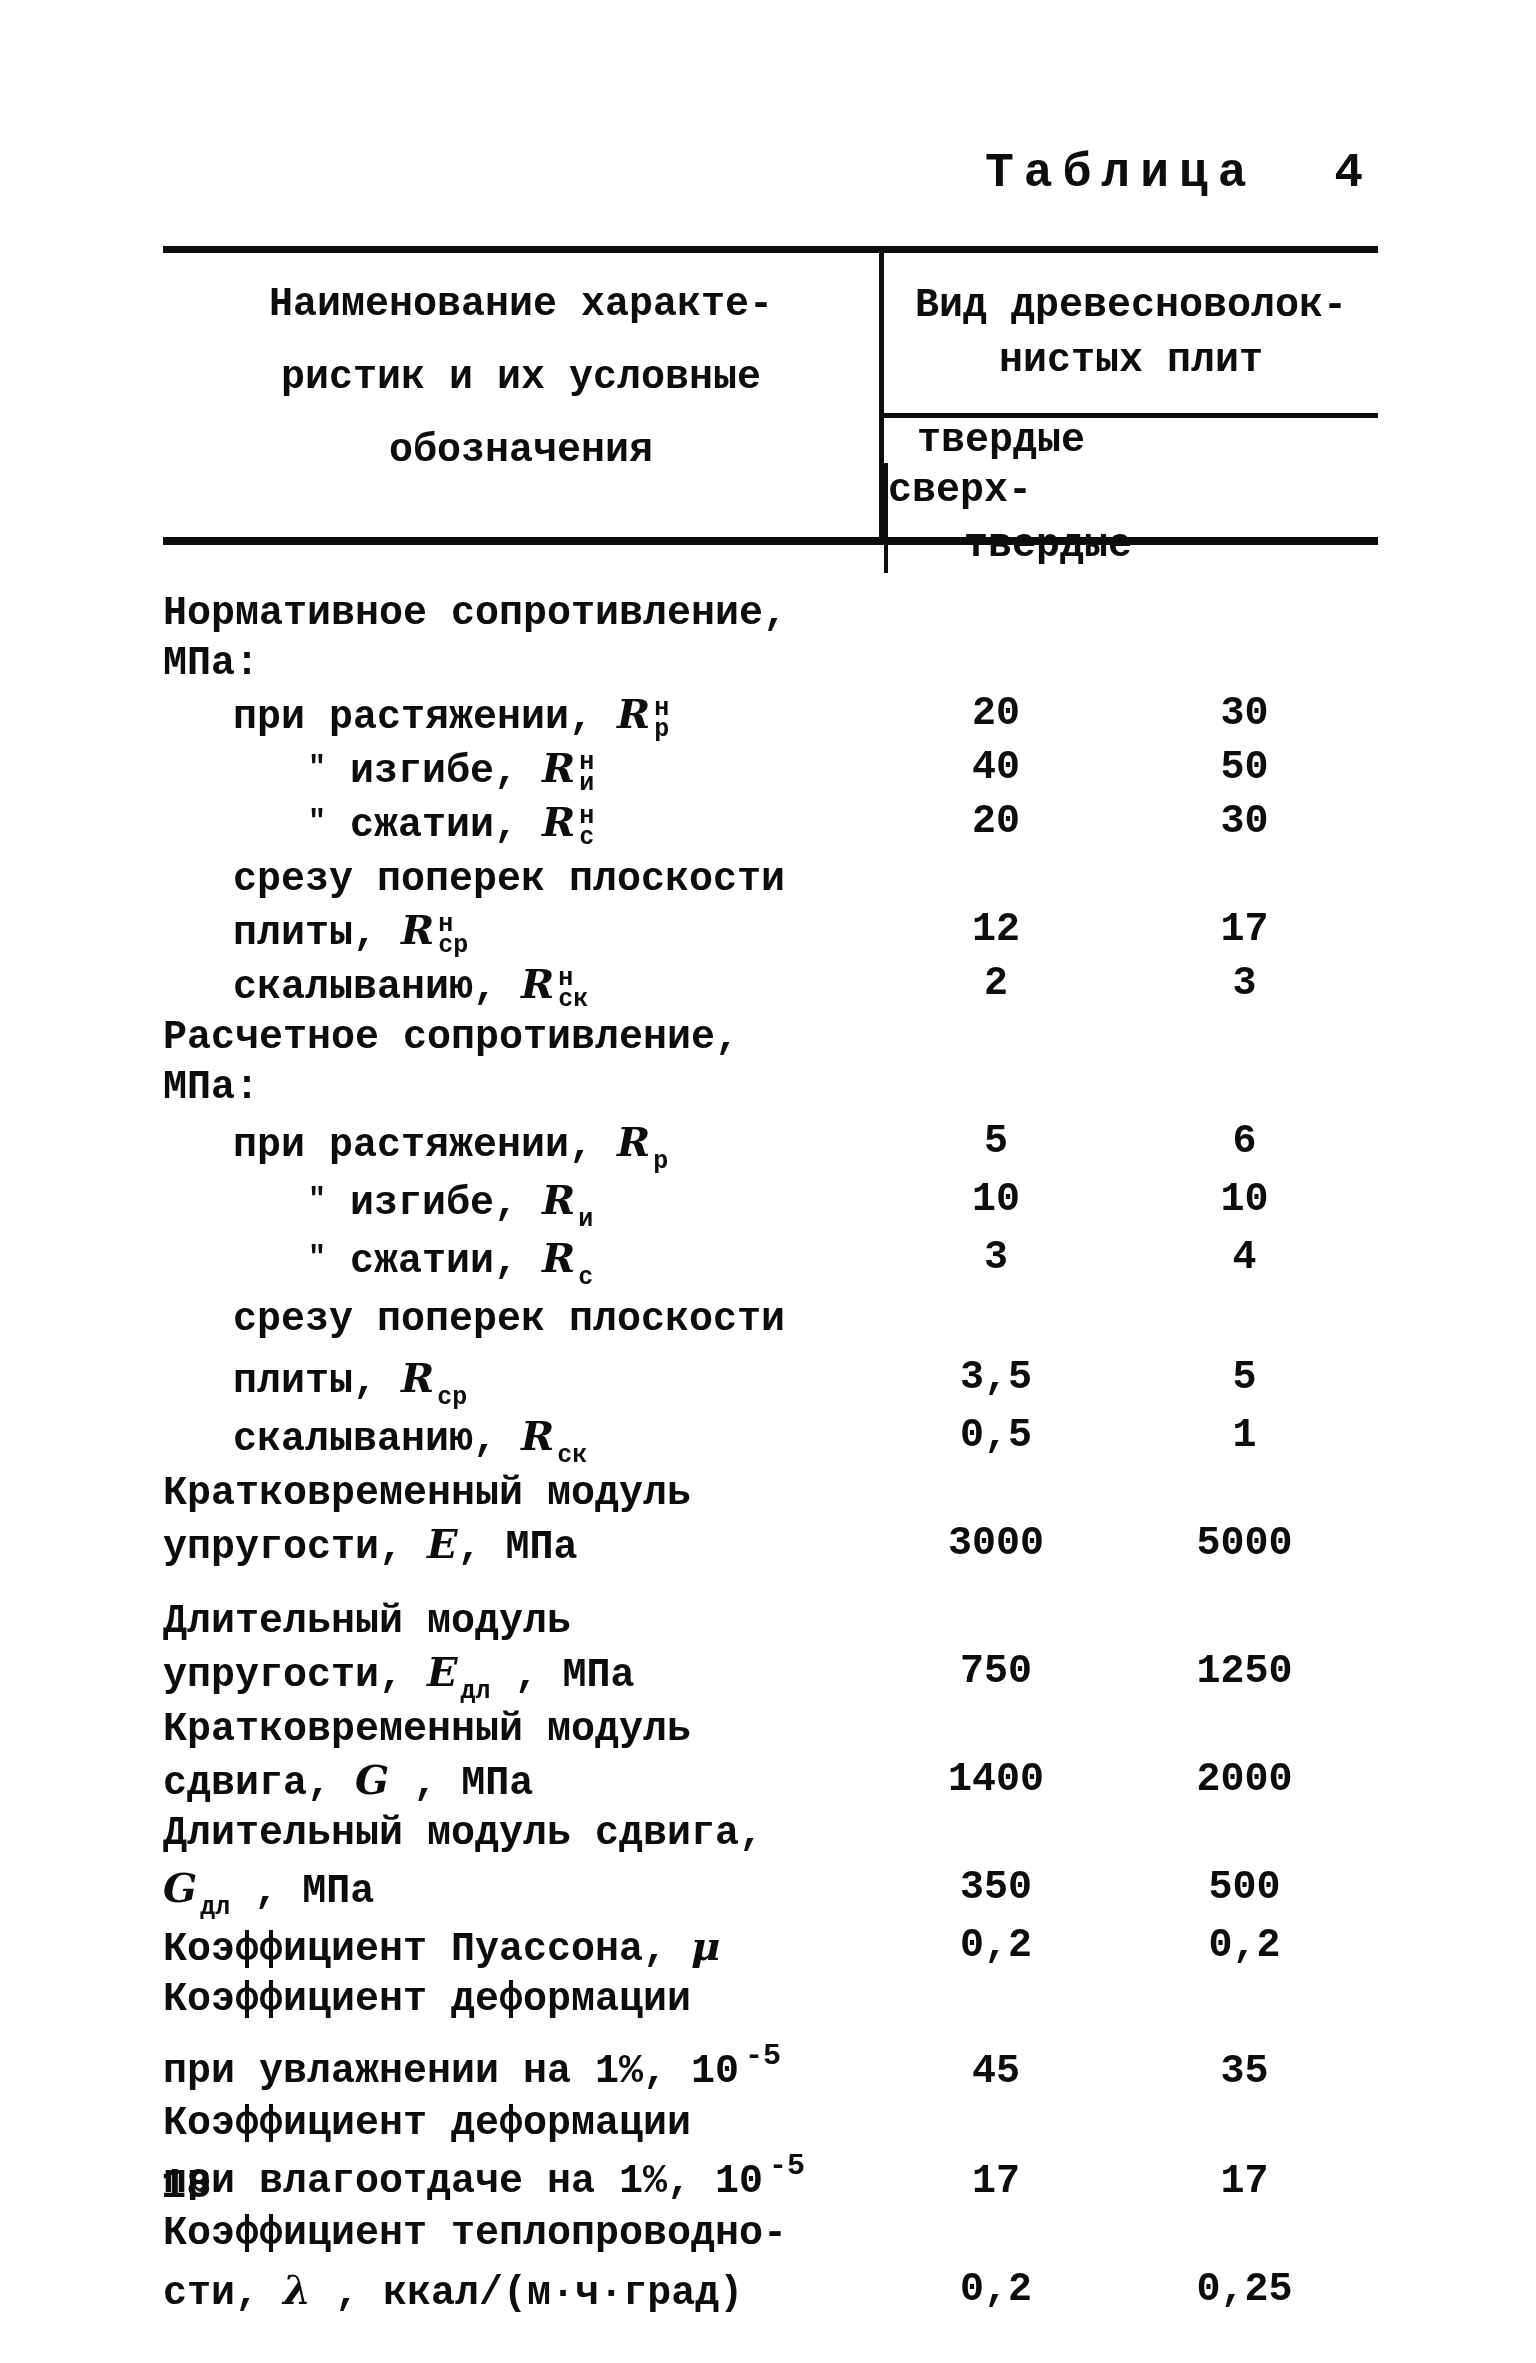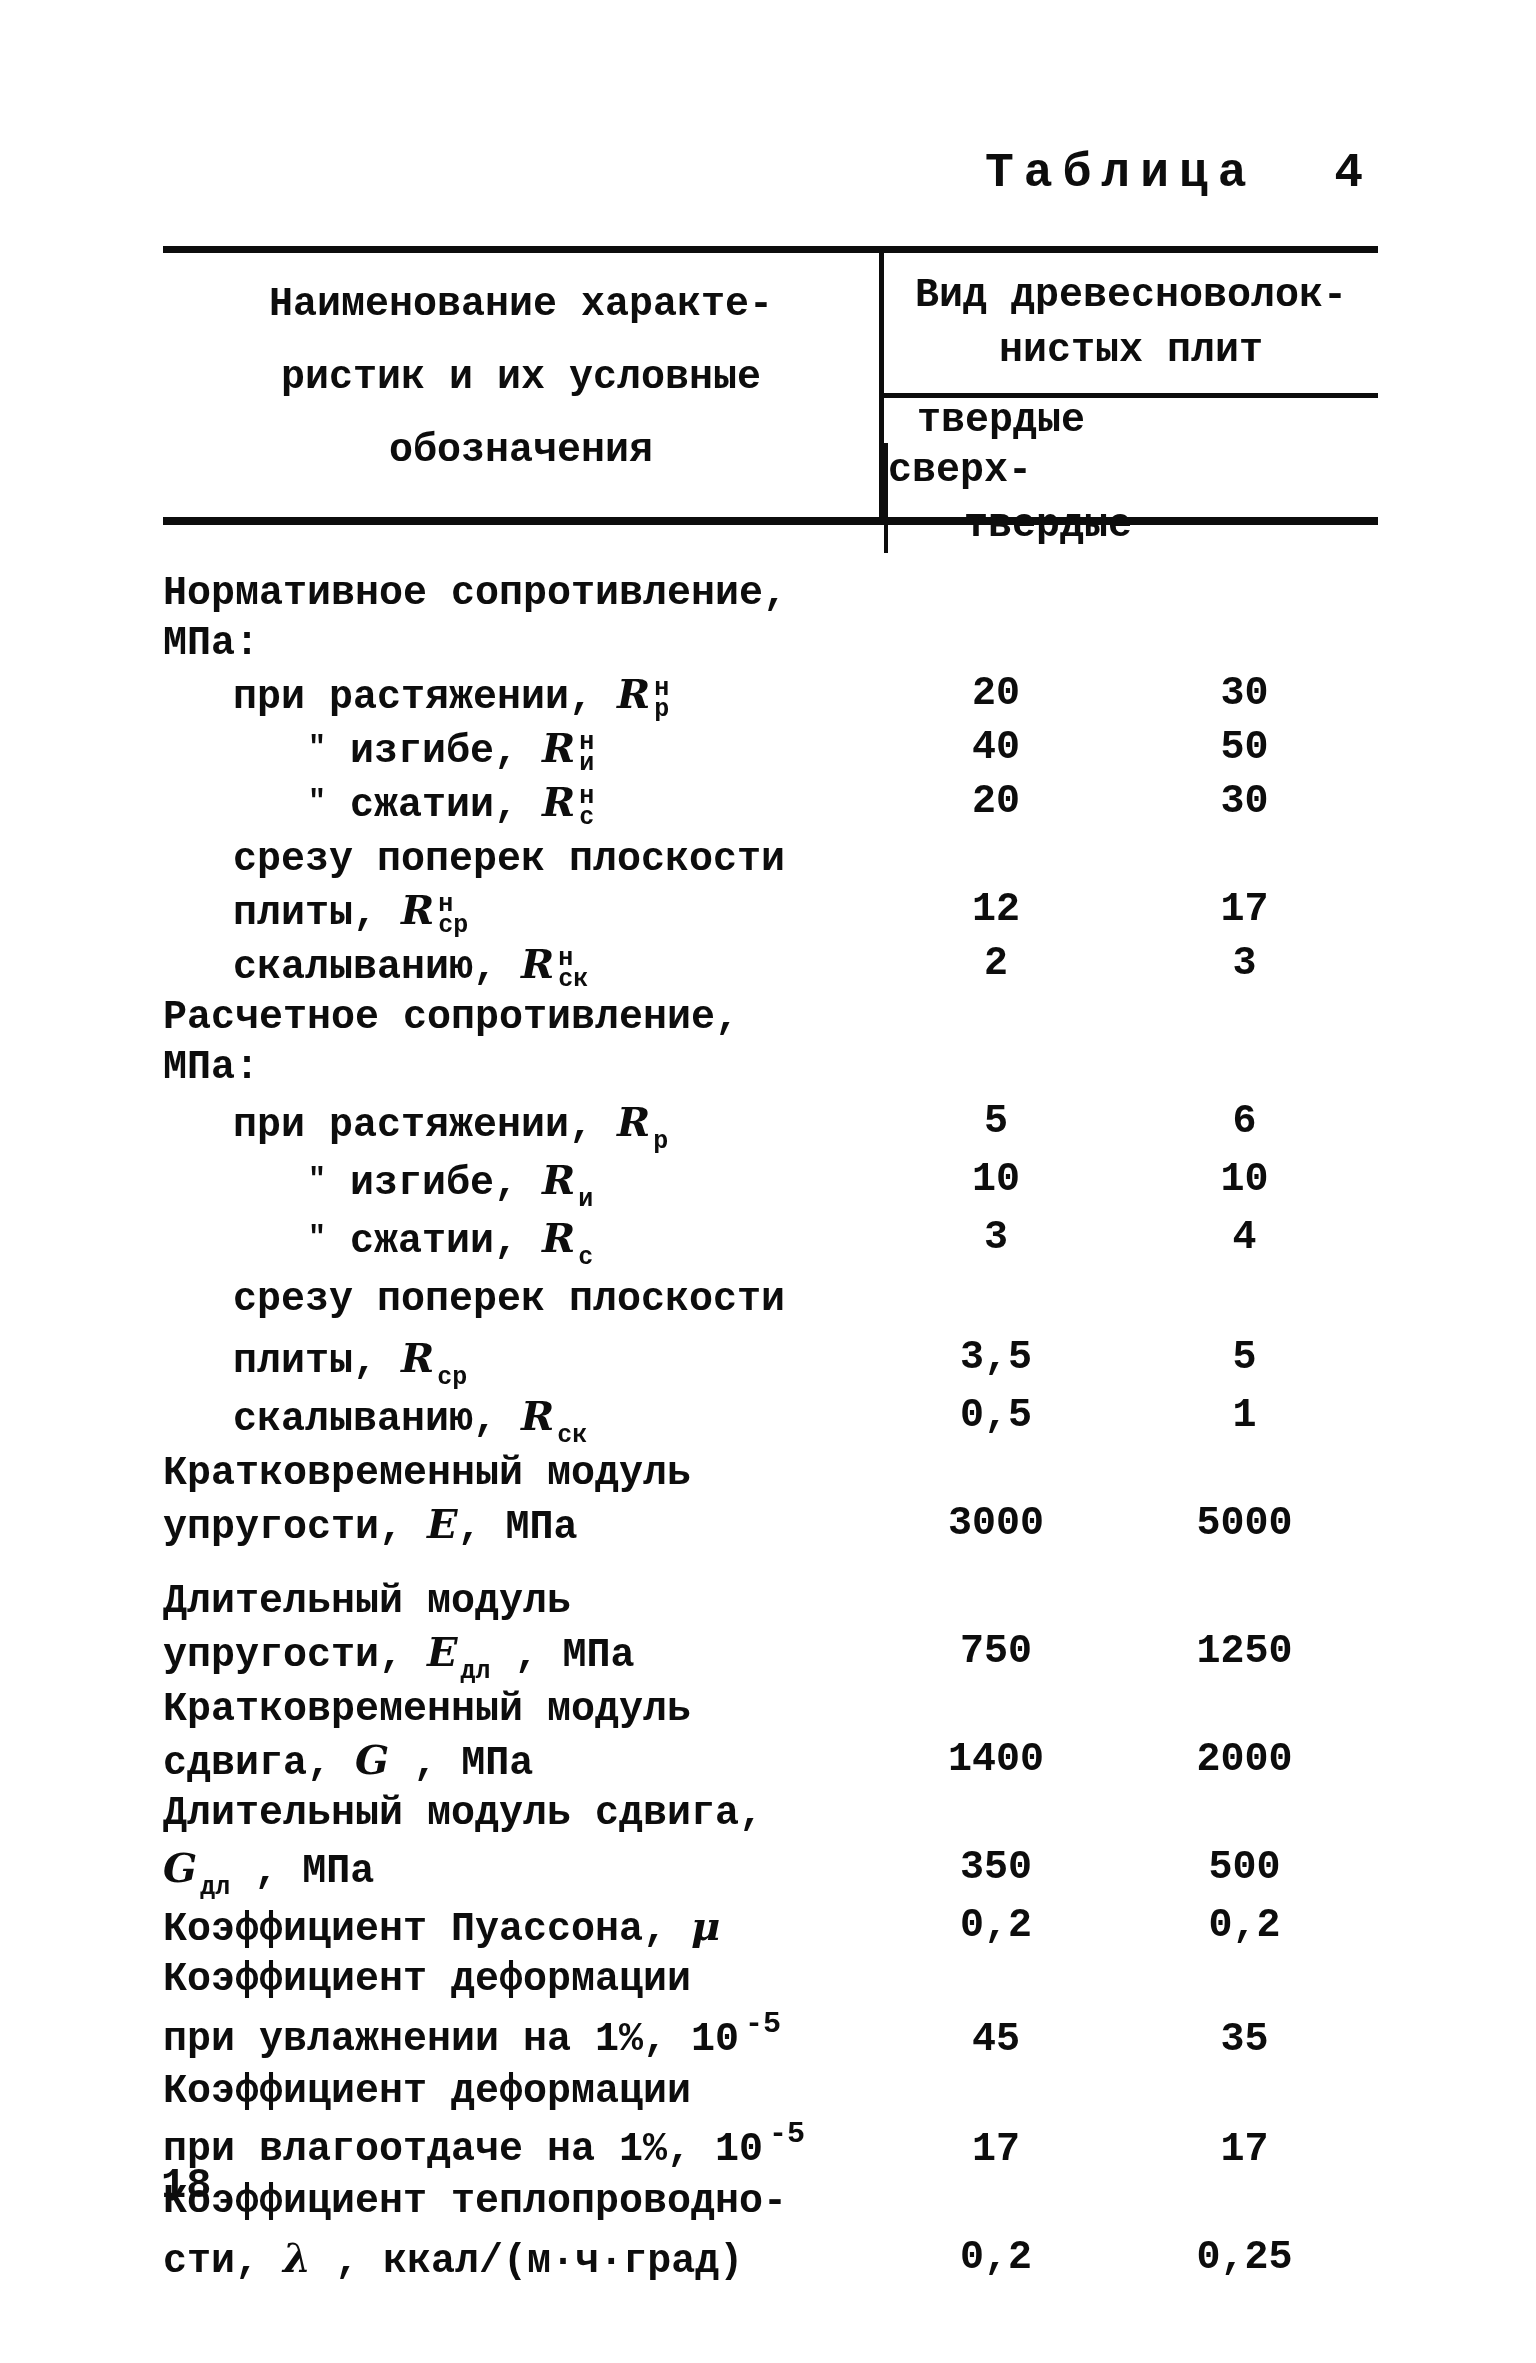--- a/index.html
+++ b/index.html
@@ -47,21 +47,21 @@
     text-align: center;
     line-height: 73px;
   }
   .h-right {
     width: 499px;
     border-left: 5px solid #0d0d0d;
     display: flex;
     flex-direction: column;
   }
   .h-group {
-    height: 140px;
+    height: 160px;
     display: flex;
     flex-direction: column;
     justify-content: center;
     align-items: center;
     line-height: 55px;
     text-align: center;
   }
   .h-cols {
     height: 124px;
     border-top: 5px solid #0d0d0d;
@@ -300,21 +300,21 @@
         <div class="row">
           <span class="lab">Коэффициент Пуассона, <i class="sym">μ</i></span>
           <span class="val v1">0,2</span>
           <span class="val v2">0,2</span>
         </div>
         <div class="row">
           <span class="lab">Коэффициент деформации</span>
           <span class="val v1"></span>
           <span class="val v2"></span>
         </div>
-        <div class="row" style="margin-top: 10px;">
+        <div class="row" style="margin-top: 22px;">
           <span class="lab">при увлажнении на 1%, 10<span class="exp">-5</span></span>
           <span class="val v1">45</span>
           <span class="val v2">35</span>
         </div>
         <div class="row">
           <span class="lab">Коэффициент деформации</span>
           <span class="val v1"></span>
           <span class="val v2"></span>
         </div>
         <div class="row" style="margin-top: 8px;">

